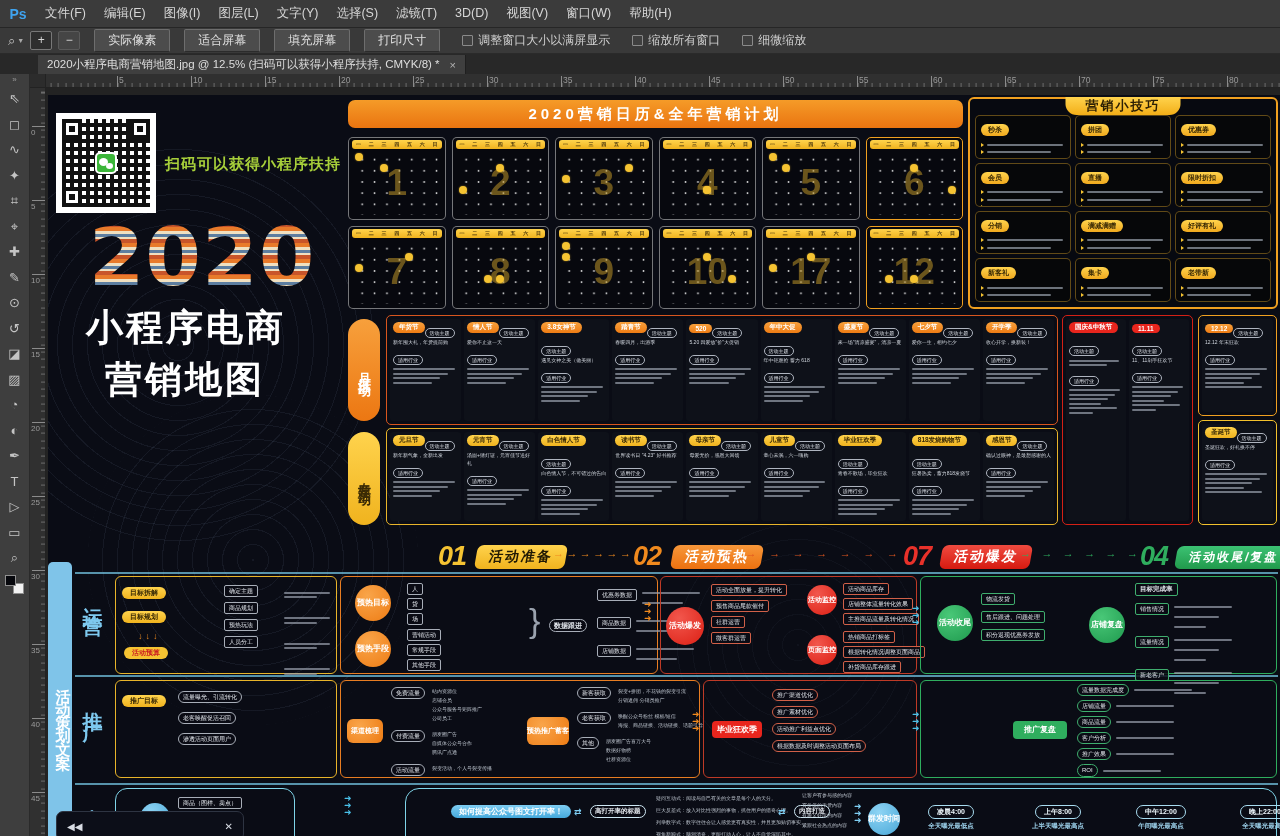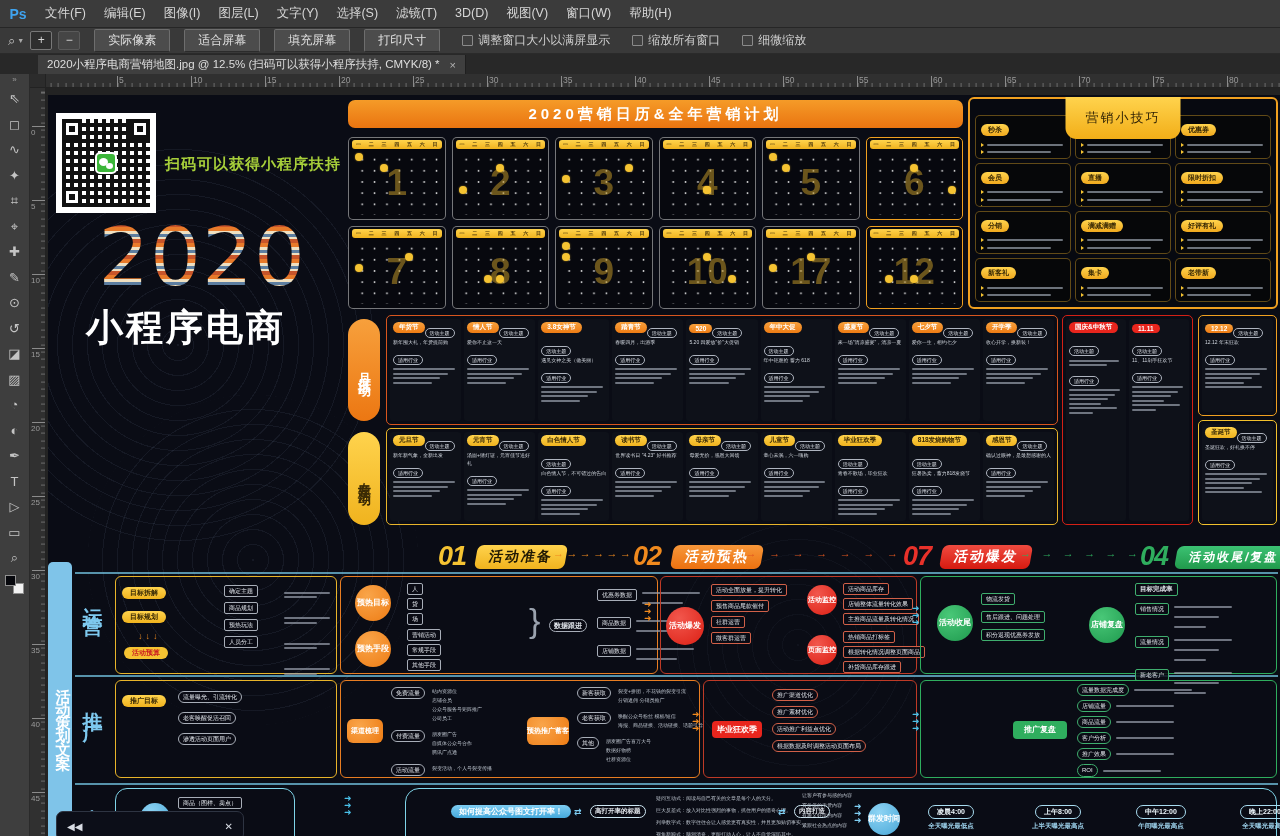--- a/index.html
+++ b/index.html
@@ -65,21 +65,21 @@
     background-image:repeating-linear-gradient(0deg,#111 0 4px,transparent 4px 8px),
                      repeating-linear-gradient(90deg,#111 0 4px,#fff 4px 8px)}
   .fend{position:absolute;width:20px;height:20px;border:4px solid #111;background:#fff}
   .fend i{position:absolute;left:3px;top:3px;width:6px;height:6px;background:#111;display:block}
   .wechat{position:absolute;left:50%;top:50%;transform:translate(-50%,-50%);width:22px;height:22px;
     border-radius:5px;background:#3bb639;border:2px solid #fff}
   .wechat::before,.wechat::after{content:"";position:absolute;background:#fff;border-radius:50%}
   .wechat::before{width:9px;height:8px;left:2px;top:4px}
   .wechat::after{width:7px;height:6px;right:2px;bottom:3px}
   .qr-cap{position:absolute;left:117px;top:60px;color:#a7cf3a;font-weight:700;font-size:15px;letter-spacing:1px;white-space:nowrap}
-  .y2020{position:absolute;left:34px;top:116px;width:240px;text-align:center;font-size:80px;font-weight:400;
+  .y2020{position:absolute;left:34px;top:116px;width:240px;text-align:center;font-size:80px;font-weight:700;
     letter-spacing:1px;font-family:"DejaVu Sans",sans-serif;
     background:repeating-linear-gradient(180deg,#e87a2a 0 4px,#f0e0c0 4px 7px,#5d7ea0 7px 10px,#f0e0c0 10px 12px,#c8552a 12px 16px);
     -webkit-background-clip:text;background-clip:text;color:transparent}
   .ptitle{position:absolute;color:#fff;font-weight:800;letter-spacing:3px;white-space:nowrap}
 
   .banner{position:absolute;left:300px;top:5px;width:615px;height:28px;border-radius:7px;
     background:linear-gradient(#f59b28,#ea7410);color:#fff;font-weight:800;font-size:15px;
     display:flex;align-items:center;justify-content:center;letter-spacing:4px}
   #cal-grid{position:absolute;left:300px;top:42px;width:615px;height:172px;display:grid;
     grid-template-columns:repeat(6,1fr);grid-template-rows:1fr 1fr;gap:6px}
@@ -91,22 +91,22 @@
   .cal-dots{position:absolute;left:7px;right:5px;top:16px;bottom:4px;
     background-image:radial-gradient(circle,rgba(255,255,255,.8) .7px,transparent 1.2px);
     background-size:12.4px 11.2px}
   .cal-ghost{position:absolute;inset:9px 0 0 0;display:flex;align-items:center;justify-content:center;
     font-size:37px;font-weight:800;color:rgba(190,150,40,.55)}
   .cal-hl{position:absolute;width:8px;height:8px;border-radius:50%;background:#f5c332;box-shadow:0 0 2px #f5c33288}
 
   .tips-panel{position:absolute;left:920px;top:2px;width:310px;height:212px;border:2px solid #f0a020;
     border-radius:6px;background:rgba(6,7,12,.55)}
   .tips-title{position:absolute;top:-2px;left:50%;transform:translateX(-50%);z-index:2;
-    background:linear-gradient(#ffd34d,#f2ae18);color:#2c1f04;font-weight:400;font-size:13px;
-    padding:12px 20px;border-radius:0 0 11px 11px;white-space:nowrap;letter-spacing:2px}
+    background:linear-gradient(#ffd34d,#f2ae18);color:#2c1f04;font-weight:700;font-size:13px;
+    padding:0 20px;border-radius:0 0 11px 11px;white-space:nowrap;letter-spacing:2px}
   #tips-grid{position:absolute;inset:16px 5px 5px;display:grid;grid-template-columns:repeat(3,1fr);
     grid-template-rows:repeat(4,1fr);gap:4px}
   .tip-card{background:#060709;border:1px solid rgba(235,175,45,.4);border-radius:5px;padding:2px 5px;overflow:hidden}
   .tip-pill{display:inline-block;background:linear-gradient(#ffd34d,#f0a91e);color:#3a2a05;font-size:7px;
     font-weight:700;padding:1px 7px;border-radius:7px;margin:1px 0 3px}
   .tip-line{display:flex;align-items:center;gap:3px;margin:3.5px 0}
   .tip-mark{width:0;height:0;border-left:3px solid #f5c332;border-top:2px solid transparent;border-bottom:2px solid transparent;flex:0 0 auto}
   .bar{height:2px;background:#98a0ac;border-radius:1px;opacity:.7}
 
   .side-pill{position:absolute;width:32px;border-radius:16px;display:flex;align-items:center;justify-content:center;
@@ -282,20 +282,21 @@
           </span>
       <span class="fend" style="left:0;bottom:0">
             <i></i>
           </span>
       <span class="wechat"></span>
     </div>
   </div>
   <div class="qr-cap">扫码可以获得小程序扶持</div>
   <div class="y2020">2020</div>
   <div class="ptitle" style="left:38px;top:208px;font-size:37px">小程序电商</div>
+  <div class="ptitle" style="left:57px;top:260px;font-size:37px">营销地图</div>
 
   <div class="banner">2020营销日历&amp;全年营销计划</div>
   <div id="cal-grid">
         <div class="cal-card">
           <div class="cal-head">
             <div class="wd">一</div>
             <div class="wd">二</div>
             <div class="wd">三</div>
             <div class="wd">四</div>
             <div class="wd">五</div>

